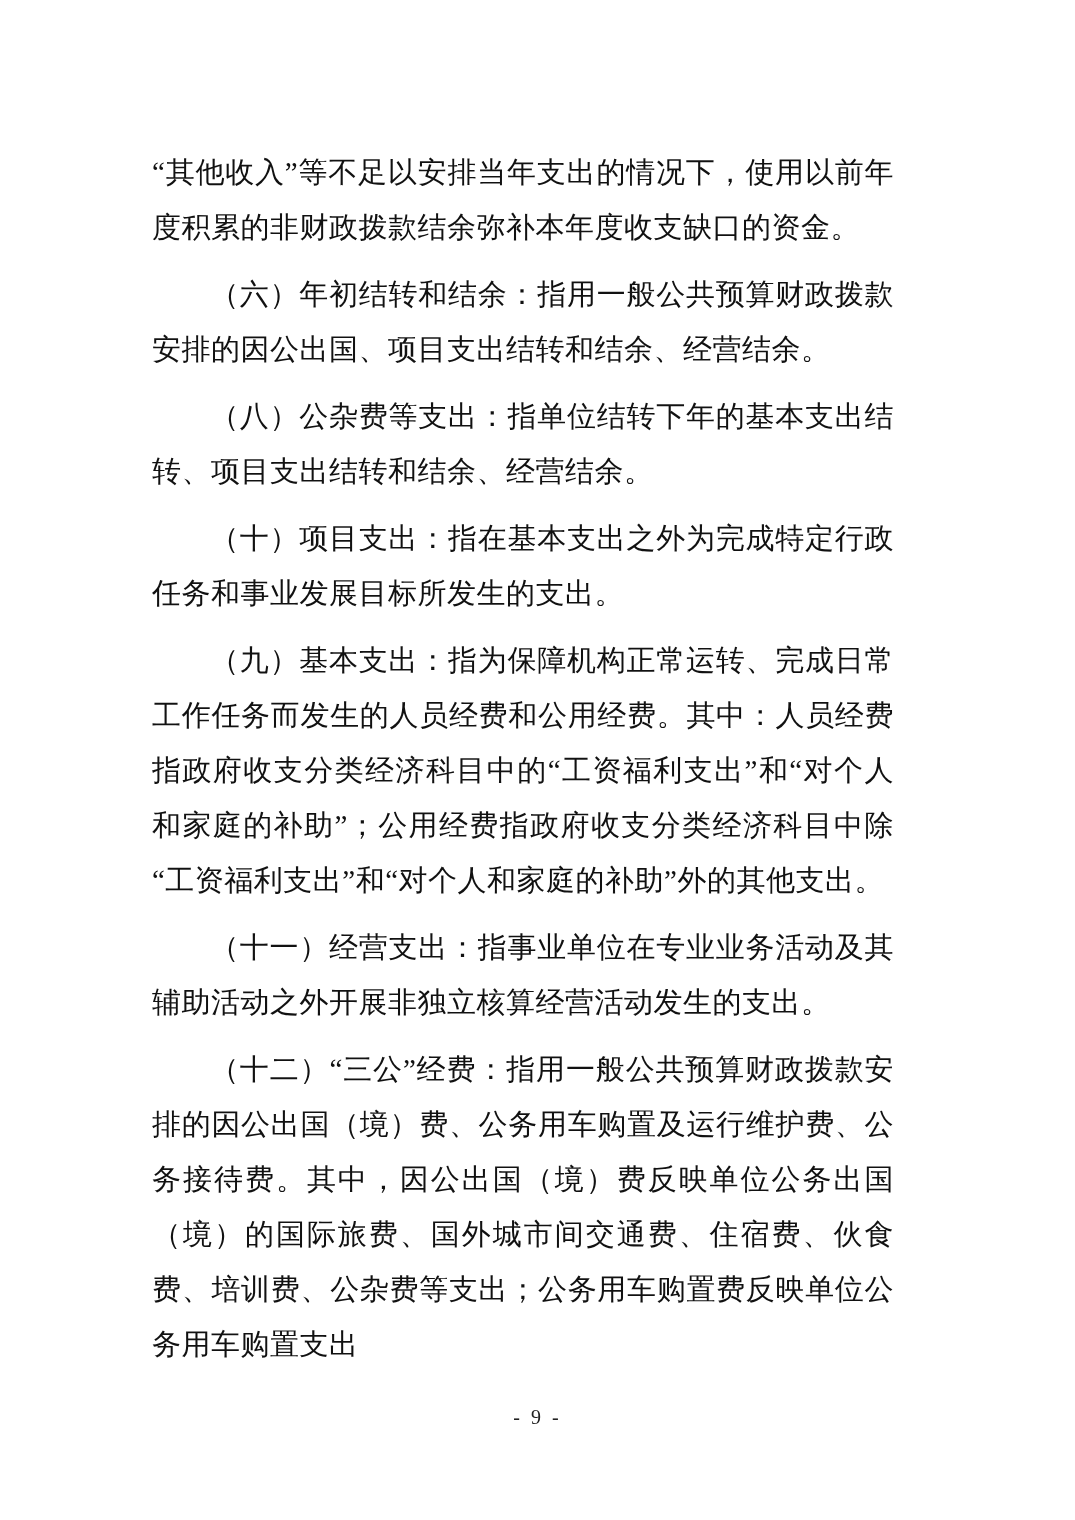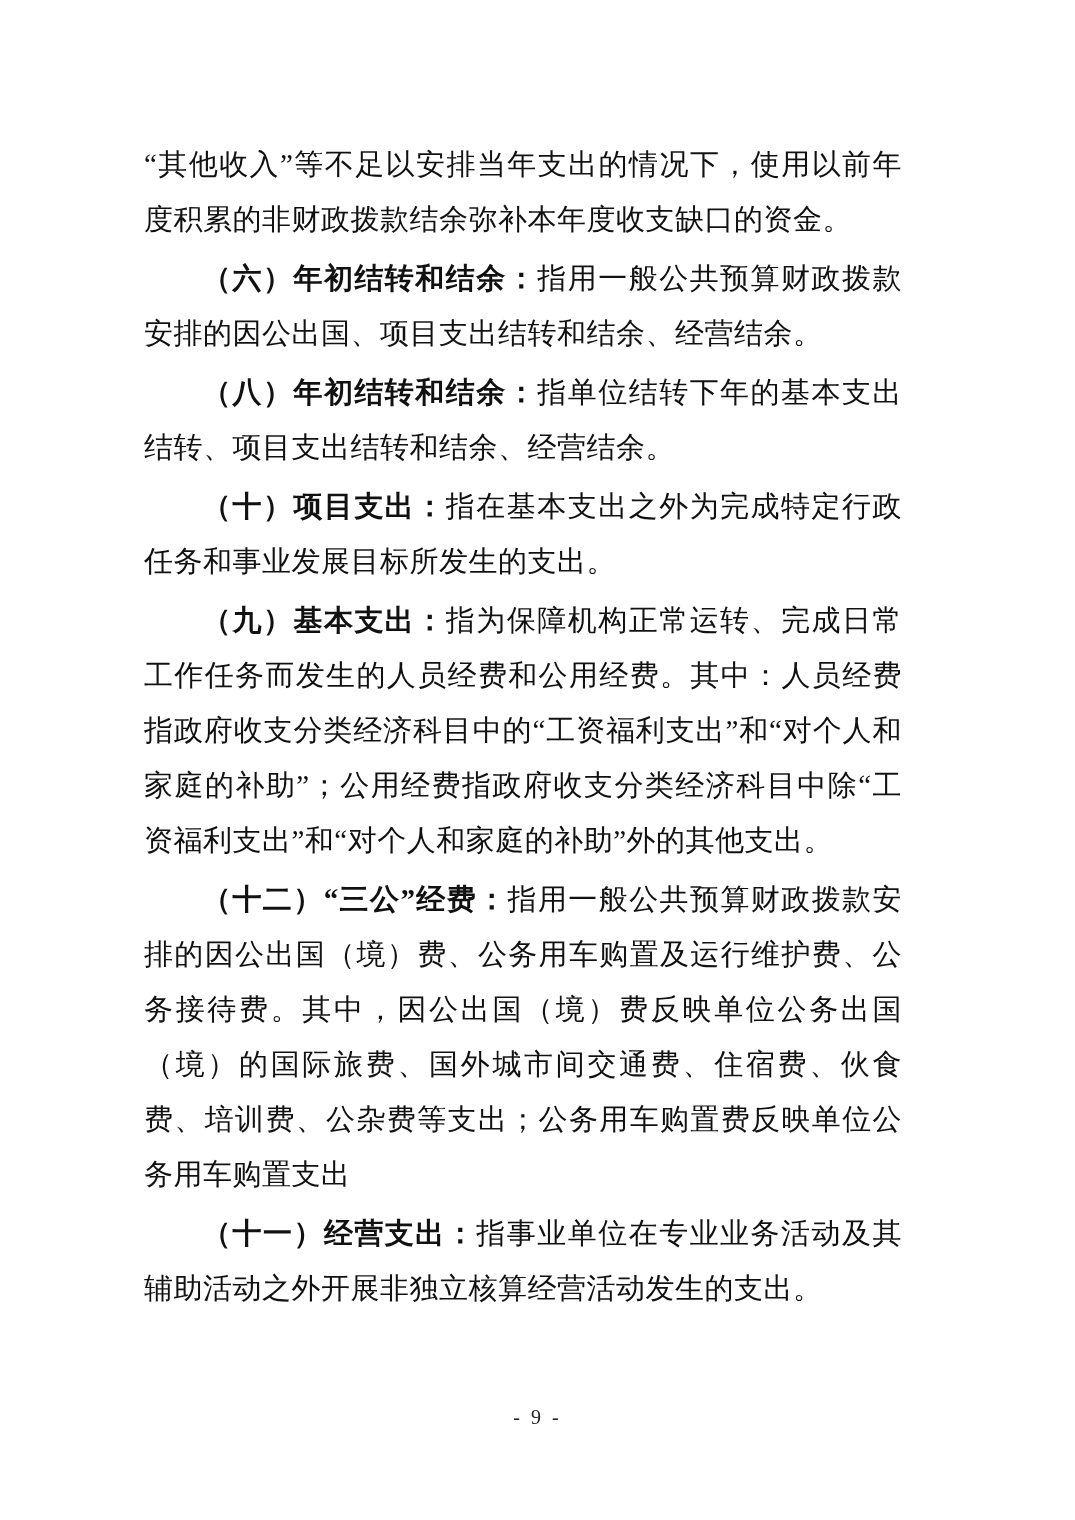--- a/index.html
+++ b/index.html
@@ -21,29 +21,29 @@
     left: 140px;
     top: 133px;
     width: 766px;
     font-size: 29px;
     line-height: 55px;
     text-align: justify;
     text-justify: inter-ideograph;
     letter-spacing: 0.5px;
   }
   .content p {
-    margin: 4px;
+    margin: 12px;
     padding: 0;
     text-indent: 2em;
   }
   .content p.no-indent {
     text-indent: 0;
   }
   .lead {
-    font-weight: bold;
+    font-weight: normal;
   }
   .page-number {
     position: absolute;
     left: 0;
     right: 0;
     top: 1406px;
     text-align: center;
     font-size: 20px;
     letter-spacing: 3px;
     color: #222222;
@@ -53,26 +53,26 @@
 <body>
 
 <div class="page">
   <div class="content">
 
     <p class="no-indent"><span class="lead"></span><span>“其他收入”等不足以安排当年支出的情况下，使用以前年度积累的非财政拨款结余弥补本年度收支缺口的资金。</span></p>
 
     <p><span class="lead">（六）年初结转和结余：</span><span>指用一般公共预算财政拨款安排的因公出国、项目支出结转和结余、经营结余。</span></p>
 
 
-    <p><span class="lead">（八）年初结转和结余：</span><span>指单位结转下年的基本支出结转、项目支出结转和结余、经营结余。</span></p>
+    <p><span class="lead">（八）公杂费等支出：</span><span>指单位结转下年的基本支出结转、项目支出结转和结余、经营结余。</span></p>
 
     <p><span class="lead">（十）项目支出：</span><span>指在基本支出之外为完成特定行政任务和事业发展目标所发生的支出。</span></p>
 
     <p><span class="lead">（九）基本支出：</span><span>指为保障机构正常运转、完成日常工作任务而发生的人员经费和公用经费。其中：人员经费指政府收支分类经济科目中的“工资福利支出”和“对个人和家庭的补助”；公用经费指政府收支分类经济科目中除“工资福利支出”和“对个人和家庭的补助”外的其他支出。</span></p>
 
+    <p><span class="lead">（十一）经营支出：</span><span>指事业单位在专业业务活动及其辅助活动之外开展非独立核算经营活动发生的支出。</span></p>
+
     <p><span class="lead">（十二）“三公”经费：</span><span>指用一般公共预算财政拨款安排的因公出国（境）费、公务用车购置及运行维护费、公务接待费。其中，因公出国（境）费反映单位公务出国（境）的国际旅费、国外城市间交通费、住宿费、伙食费、培训费、公杂费等支出；公务用车购置费反映单位公务用车购置支出</span></p>
-
-    <p><span class="lead">（十一）经营支出：</span><span>指事业单位在专业业务活动及其辅助活动之外开展非独立核算经营活动发生的支出。</span></p>
 
   </div>
 
   <div class="page-number">- 9 -</div>
 </div>
 
 </body></html>

